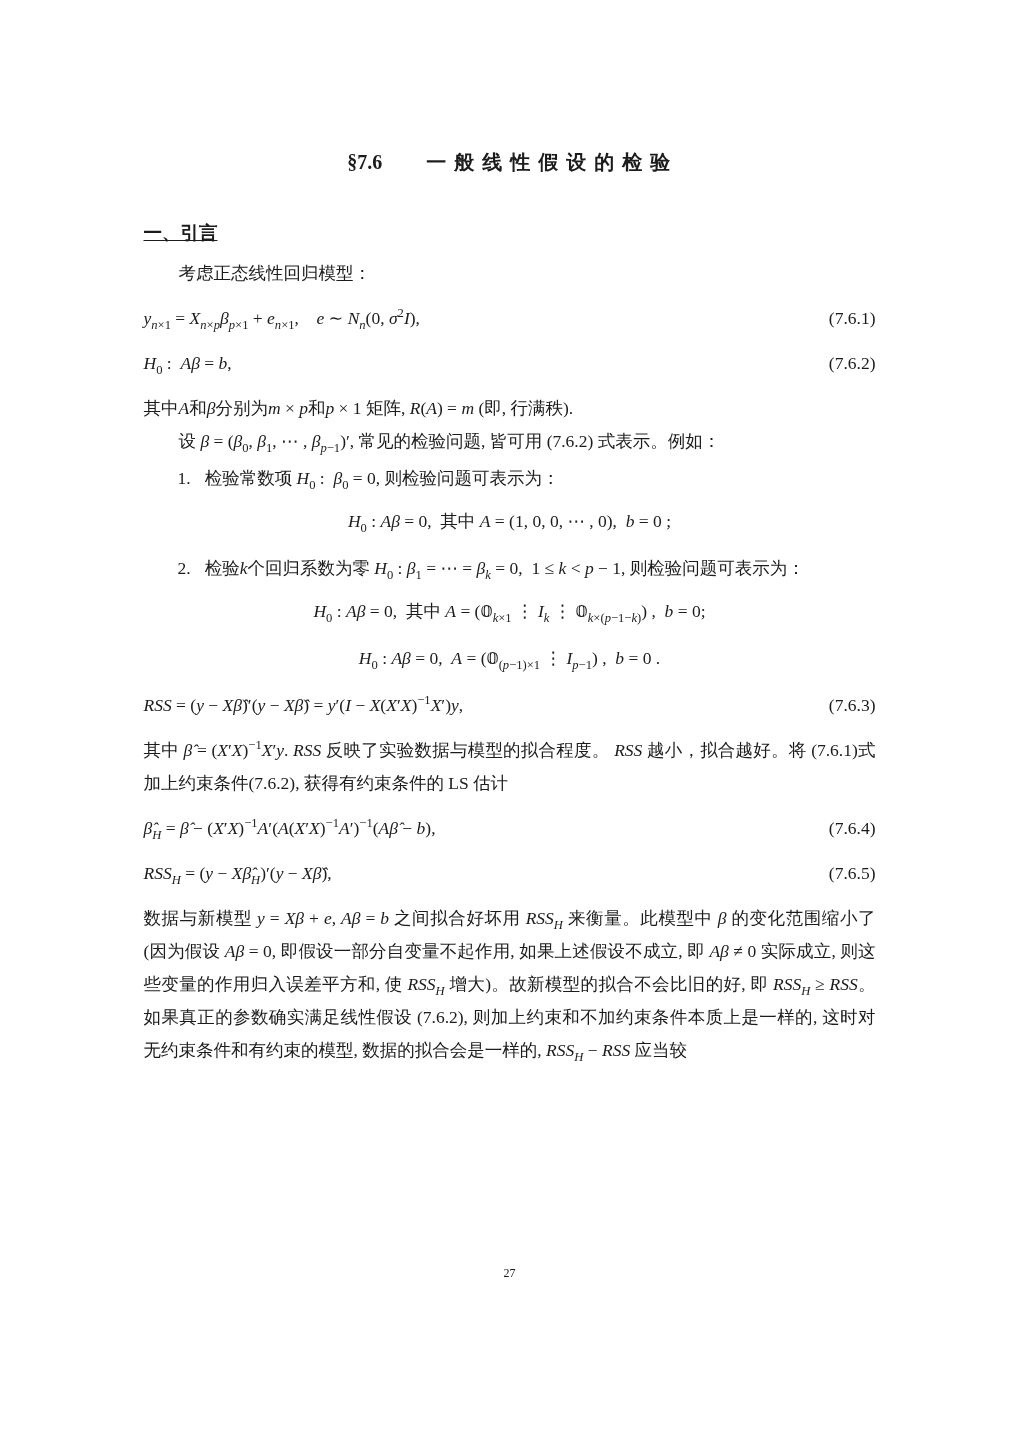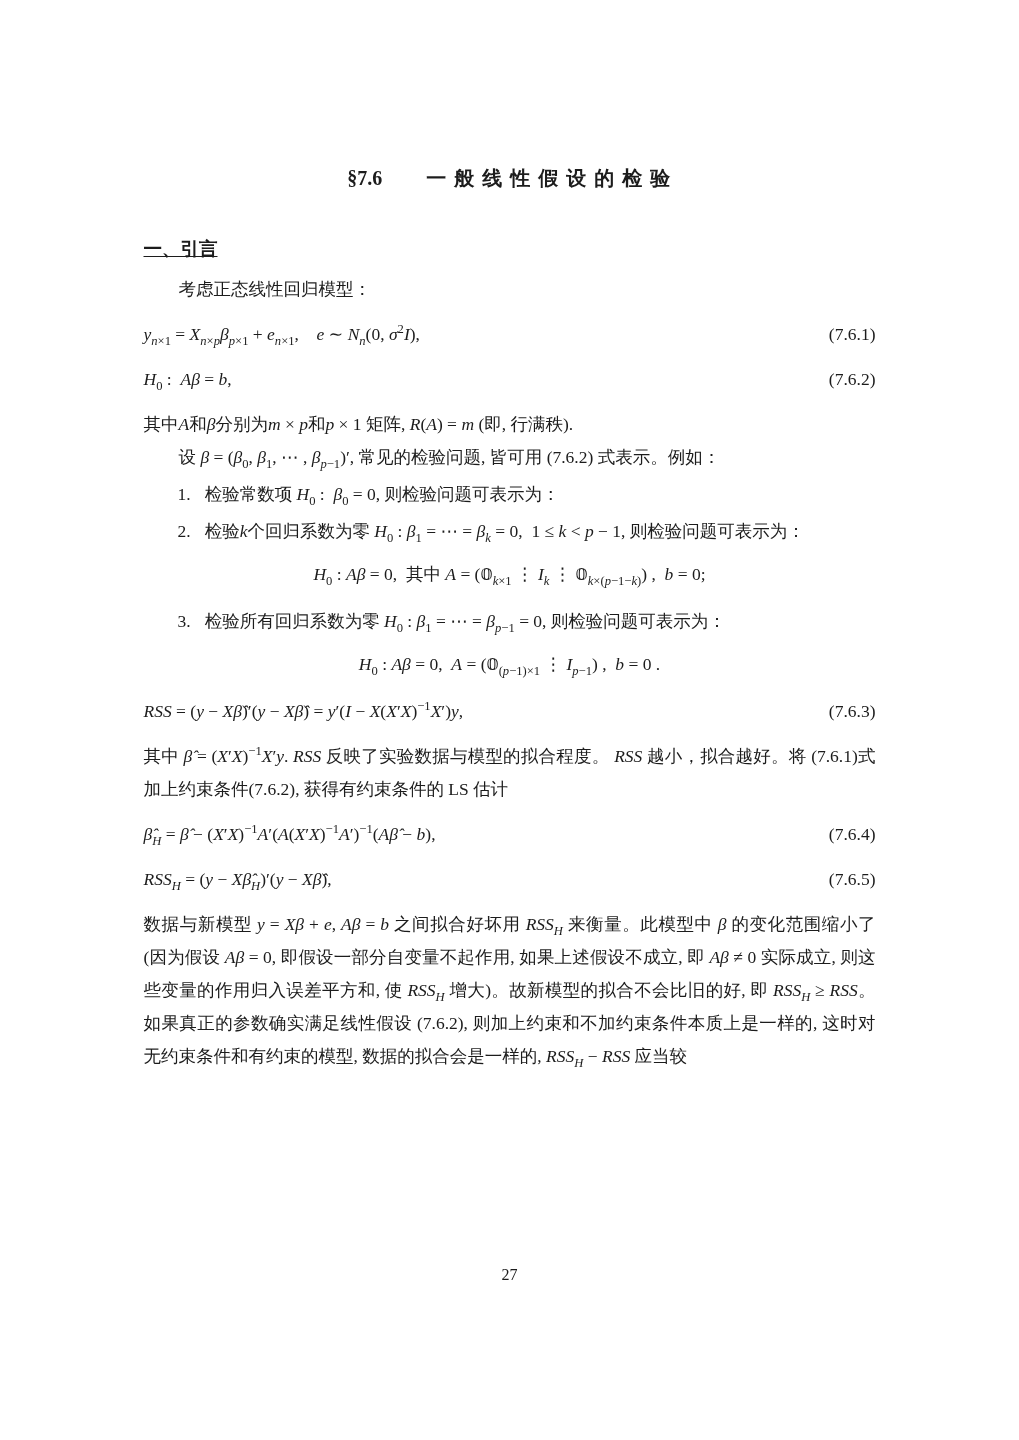--- a/index.html
+++ b/index.html
@@ -7,21 +7,21 @@
   body {
     width: 1019px; height: 1440px; margin: 0 auto;
     font-family: "Liberation Serif", "DejaVu Serif", serif;
     color: #1c1c1c;
   }
   .page {
     position: relative; width: 1019px; height: 1440px;
     background: #ffffff; overflow: hidden;
   }
   .content {
-    width: 732px; margin: 16px auto; padding-top: 148px;
+    width: 732px; margin: 0 auto; padding-top: 148px;
     font-size: 17.5px; line-height: 33px; text-align: justify;
   }
   .section-title {
     display: flex; justify-content: center; gap: 44px;
     font-weight: bold; font-size: 20px; line-height: 28px;
     margin-bottom: 40px; text-align: center;
   }
   .sec-title { letter-spacing: 1.5px; }
   .intro-heading {
     font-family: "Liberation Sans", "DejaVu Sans", sans-serif;
@@ -32,21 +32,21 @@
   .equation { position: relative; text-align: left; margin: 12px 0; }
   .eq-tag { position: absolute; right: 0; font-style: normal; }
   .display-line { text-align: center; margin: 10px 0 14px; }
   .list-item { padding-left: 34px; margin-top: 4px; }
   .li-no { margin-right: 14px; }
   sub, sup { font-size: 72%; line-height: 0; }
   sub i, sup i { font-size: 100%; }
   i { font-style: italic; }
   .page-number {
     position: absolute; top: 1266px; left: 0; width: 100%;
-    text-align: center; font-size: 16px;
+    text-align: center; font-size: 12px;
   }
 </style>
 </head>
 <body>
 
 <div class="page">
   <div class="content">
 
     <div class="section-title">
       <span class="sec-no">§7.6</span>
@@ -68,29 +68,27 @@
       <span class="eq-tag">(7.6.2)</span>
     </div>
 
     <p class="para">其中<i>A</i>和<i>β</i>分别为<i>m</i> × <i>p</i>和<i>p</i> × 1 矩阵, <i>R</i>(<i>A</i>) = <i>m</i> (即, 行满秩).</p>
 
     <p class="para indent">设 <i>β</i> = (<i>β</i><sub>0</sub>, <i>β</i><sub>1</sub>, ⋯ , <i>β</i><sub><i>p</i>−1</sub>)′, 常见的检验问题, 皆可用 (7.6.2) 式表示。例如：</p>
 
     <div class="list-item">
       <span class="li-no">1.</span><span class="li-text">检验常数项 <i>H</i><sub>0</sub> :&nbsp; <i>β</i><sub>0</sub> = 0, 则检验问题可表示为：</span>
     </div>
+    <div class="display-line"><i>H</i><sub>0</sub> : <i>Aβ</i> = 0,&nbsp;&nbsp;其中 <i>A</i> = (1, 0, 0, ⋯ , 0),&nbsp; <i>b</i> = 0 ;</div>
 
     <div class="list-item">
       <span class="li-no">2.</span><span class="li-text">检验<i>k</i>个回归系数为零 <i>H</i><sub>0</sub> : <i>β</i><sub>1</sub> = ⋯ = <i>β</i><sub><i>k</i></sub> = 0,&nbsp; 1 ≤ <i>k</i> &lt; <i>p</i> − 1, 则检验问题可表示为：</span>
     </div>
     <div class="display-line"><i>H</i><sub>0</sub> : <i>Aβ</i> = 0,&nbsp;&nbsp;其中 <i>A</i> = (𝟘<sub><i>k</i>×1</sub> ⋮ <i>I</i><sub><i>k</i></sub> ⋮ 𝟘<sub><i>k</i>×(<i>p</i>−1−<i>k</i>)</sub>) ,&nbsp; <i>b</i> = 0;</div>
 
-    <div class="list-item">
-      <span class="li-no">3.</span><span class="li-text">检验所有回归系数为零 <i>H</i><sub>0</sub> : <i>β</i><sub>1</sub> = ⋯ = <i>β</i><sub><i>p</i>−1</sub> = 0, 则检验问题可表示为：</span>
-    </div>
     <div class="display-line"><i>H</i><sub>0</sub> : <i>Aβ</i> = 0,&nbsp; <i>A</i> = (𝟘<sub>(<i>p</i>−1)×1</sub> ⋮ <i>I</i><sub><i>p</i>−1</sub>) ,&nbsp; <i>b</i> = 0 .</div>
 
 
     <div class="equation">
       <span class="eq-body"><i>RSS</i> = (<i>y</i> − <i>X</i><i>β̂</i>)′(<i>y</i> − <i>X</i><i>β̂</i>) = <i>y</i>′(<i>I</i> − <i>X</i>(<i>X</i>′<i>X</i>)<sup>−1</sup><i>X</i>′)<i>y</i>,</span>
       <span class="eq-tag">(7.6.3)</span>
     </div>
 
     <p class="para">其中 <i>β̂</i> = (<i>X</i>′<i>X</i>)<sup>−1</sup><i>X</i>′<i>y</i>. <i>RSS</i> 反映了实验数据与模型的拟合程度。 <i>RSS</i> 越小，拟合越好。将 (7.6.1)式 加上约束条件(7.6.2), 获得有约束条件的 LS 估计</p>
 

